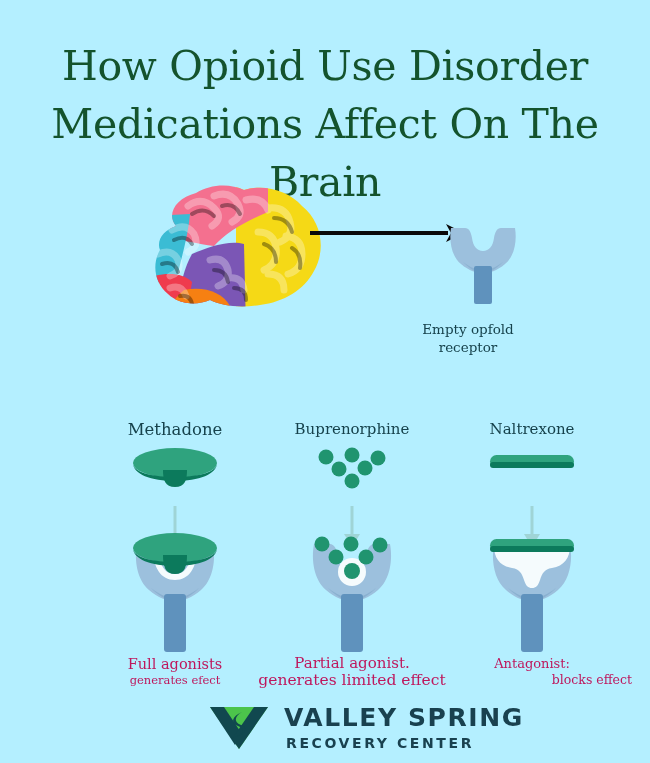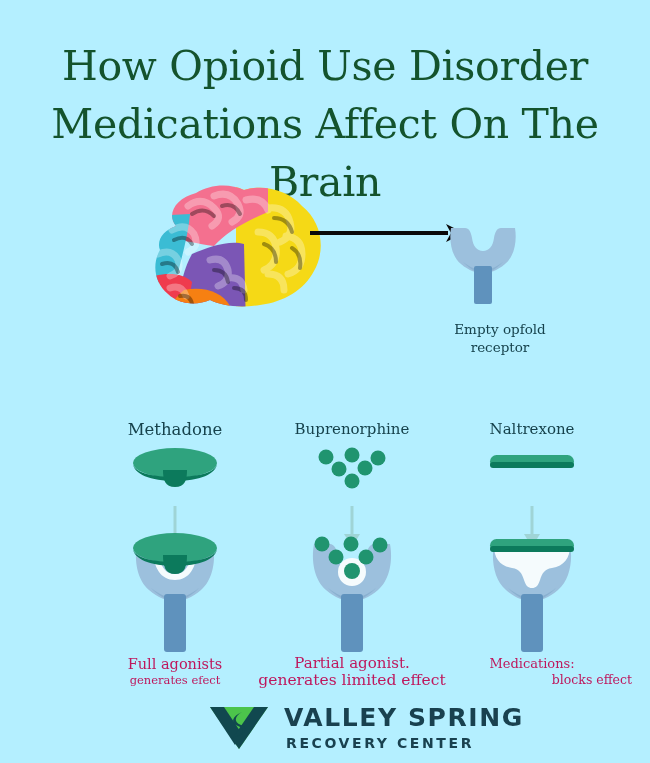--- a/index.html
+++ b/index.html
@@ -59,21 +59,21 @@
   
   .top-receptor {
     position: absolute;
     left: 443px;
     top: 222px;
     width: 80px;
     height: 86px;
   }
   .receptor-caption {
     position: absolute;
-    left: 416px;
+    left: 384px;
     top: 320px;
     width: 168px;
     text-align: center;
     color: #16424c;
     font-family: "DejaVu Serif", serif;
     font-size: 13.5px;
     line-height: 18px;
   }
 
   
@@ -401,21 +401,21 @@
                    C106,56 104,58 100,58 C96,58 94,56 92,50 C90,44 88,39 80,38
                    C68,36 62,28 62,16 Z" fill="#f5fbfd"></path>
 
           <rect x="58" y="9" width="84" height="13" rx="6.5" fill="#2fa37e"></rect>
           <rect x="58" y="16" width="84" height="6" rx="3" fill="#0c7a5c"></rect>
           <rect x="89" y="64" width="22" height="58" rx="3" fill="#5f92bd"></rect>
         </svg>
       </div>
 
       <div class="col-caption">
-        <span class="cap-line cap-a">Medications:</span>
+        <span class="cap-line cap-a">Antagonist:</span>
         <span class="cap-line cap-b">blocks effect</span>
       </div>
     </div>
   </div>
 
   <div class="logo">
     <div class="logo-inner">
       <svg class="logo-mark" viewBox="0 0 62 48" xmlns="http://www.w3.org/2000/svg">
         <polygon points="2,4 60,4 31,46" fill="#4cc44b"></polygon>
         <path d="M2,4 L16,4 L34,31 L27,42 Z" fill="#11484f"></path>

